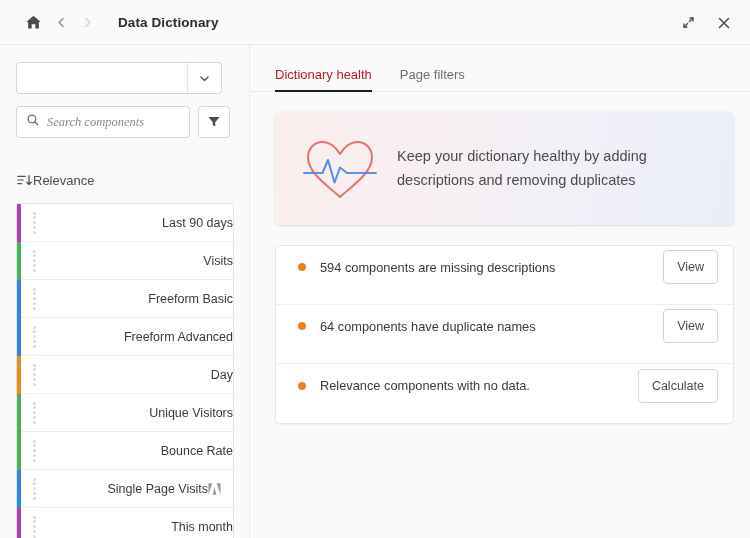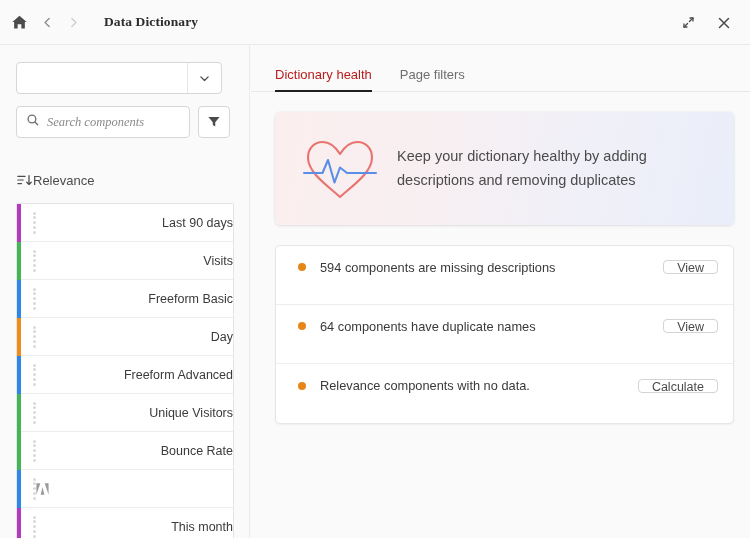--- a/index.html
+++ b/index.html
@@ -13,21 +13,21 @@
 
   #app { position: relative; width: 750px; height: 538px; background: #fafafa; }
 
   
   .titlebar {
     position: absolute; top: 0; left: 0; width: 750px; height: 45px;
     background: #fafafa;
     border-bottom: 1px solid #eaeaea;
     display: flex; align-items: center;
   }
-  .tb-left { display: flex; align-items: center; padding-left: 4px; font-family: Liberation Serif, serif; }
+  .tb-left { display: flex; align-items: center; padding-left: 18px; }
   .icon-btn {
     width: 30px; height: 30px;
     display: flex; align-items: center; justify-content: center;
     cursor: pointer; border-radius: 4px;
   }
   .home-icon svg { display: block; }
   .chev { width: 26px; height: 30px; display: flex; align-items: center; justify-content: center; cursor: pointer; }
   .chev svg { display: block; }
   .window-title {
     margin-left: 18px;
@@ -173,21 +173,21 @@
     height: 59px;
     display: flex; align-items: center;
     padding: 0 15px 16px 22px;
     border-bottom: 1px solid #ededed;
   }
   .health-row:last-child { border-bottom: none; }
   .dot { width: 8px; height: 8px; border-radius: 50%; background: #e68619; flex: none; }
   .health-text { margin-left: 14px; font-size: 12.8px; color: #3a3a3a; flex: 1; }
   .row-btn {
     border: 1px solid #d4d4d4; border-radius: 4px; background: #fff;
-    height: 14px; min-width: 52px; padding: 0 13px;
+    height: 34px; min-width: 52px; padding: 0 13px;
     font-family: inherit; font-size: 12.5px; color: #4b4b4b;
     cursor: pointer; white-space: nowrap;
   }
 </style>
 </head>
 <body>
 
 <div id="app">
 
   <div class="titlebar">
@@ -294,72 +294,73 @@
           <div class="comp-grip">
             <i></i>
             <i></i>
             <i></i>
             <i></i>
             <i></i>
           </div>
           <div class="comp-name">Freeform Basic</div>
         </div>
         <div class="comp-item">
+          <div class="comp-bar" style="background: rgb(44, 135, 232);"></div>
+          <div class="comp-grip">
+            <i></i>
+            <i></i>
+            <i></i>
+            <i></i>
+            <i></i>
+          </div>
+          <div class="comp-name">Freeform Advanced</div>
+        </div>
+        <div class="comp-item">
           <div class="comp-bar" style="background: rgb(239, 139, 24);"></div>
           <div class="comp-grip">
             <i></i>
             <i></i>
             <i></i>
             <i></i>
             <i></i>
           </div>
           <div class="comp-name">Day</div>
         </div>
         <div class="comp-item">
+          <div class="comp-bar" style="background: rgb(68, 181, 86);"></div>
+          <div class="comp-grip">
+            <i></i>
+            <i></i>
+            <i></i>
+            <i></i>
+            <i></i>
+          </div>
+          <div class="comp-name">Unique Visitors</div>
+        </div>
+        <div class="comp-item">
+          <div class="comp-bar" style="background: rgb(68, 181, 86);"></div>
+          <div class="comp-grip">
+            <i></i>
+            <i></i>
+            <i></i>
+            <i></i>
+            <i></i>
+          </div>
+          <div class="comp-name">Bounce Rate</div>
+        </div>
+        <div class="comp-item">
           <div class="comp-bar" style="background: rgb(44, 135, 232);"></div>
           <div class="comp-grip">
             <i></i>
             <i></i>
             <i></i>
             <i></i>
             <i></i>
           </div>
-          <div class="comp-name">Freeform Advanced</div>
-        </div>
-        <div class="comp-item">
-          <div class="comp-bar" style="background: rgb(68, 181, 86);"></div>
-          <div class="comp-grip">
-            <i></i>
-            <i></i>
-            <i></i>
-            <i></i>
-            <i></i>
-          </div>
-          <div class="comp-name">Unique Visitors</div>
-        </div>
-        <div class="comp-item">
-          <div class="comp-bar" style="background: rgb(68, 181, 86);"></div>
-          <div class="comp-grip">
-            <i></i>
-            <i></i>
-            <i></i>
-            <i></i>
-            <i></i>
-          </div>
-          <div class="comp-name">Bounce Rate</div>
-        </div>
-        <div class="comp-item">
-          <div class="comp-bar" style="background: rgb(44, 135, 232);"></div>
-          <div class="comp-grip">
-            <i></i>
-            <i></i>
-            <i></i>
-            <i></i>
-            <i></i>
-          </div>
+          <div class="comp-name">Single Page Visits</div>
           <div class="comp-badge">
             <svg width="13" height="12" viewBox="0 0 14 13" fill="#5b5b5b">
               <path d="M0.4 0.4h4.2L0.4 12.6z"></path>
               <path d="M13.6 0.4H9.4l4.2 12.2z"></path>
               <path d="M7 4.3l2 8.3H5z"></path>
             </svg>
           </div>
         </div>
         <div class="comp-item">
           <div class="comp-bar" style="background: rgb(180, 58, 192);"></div>

